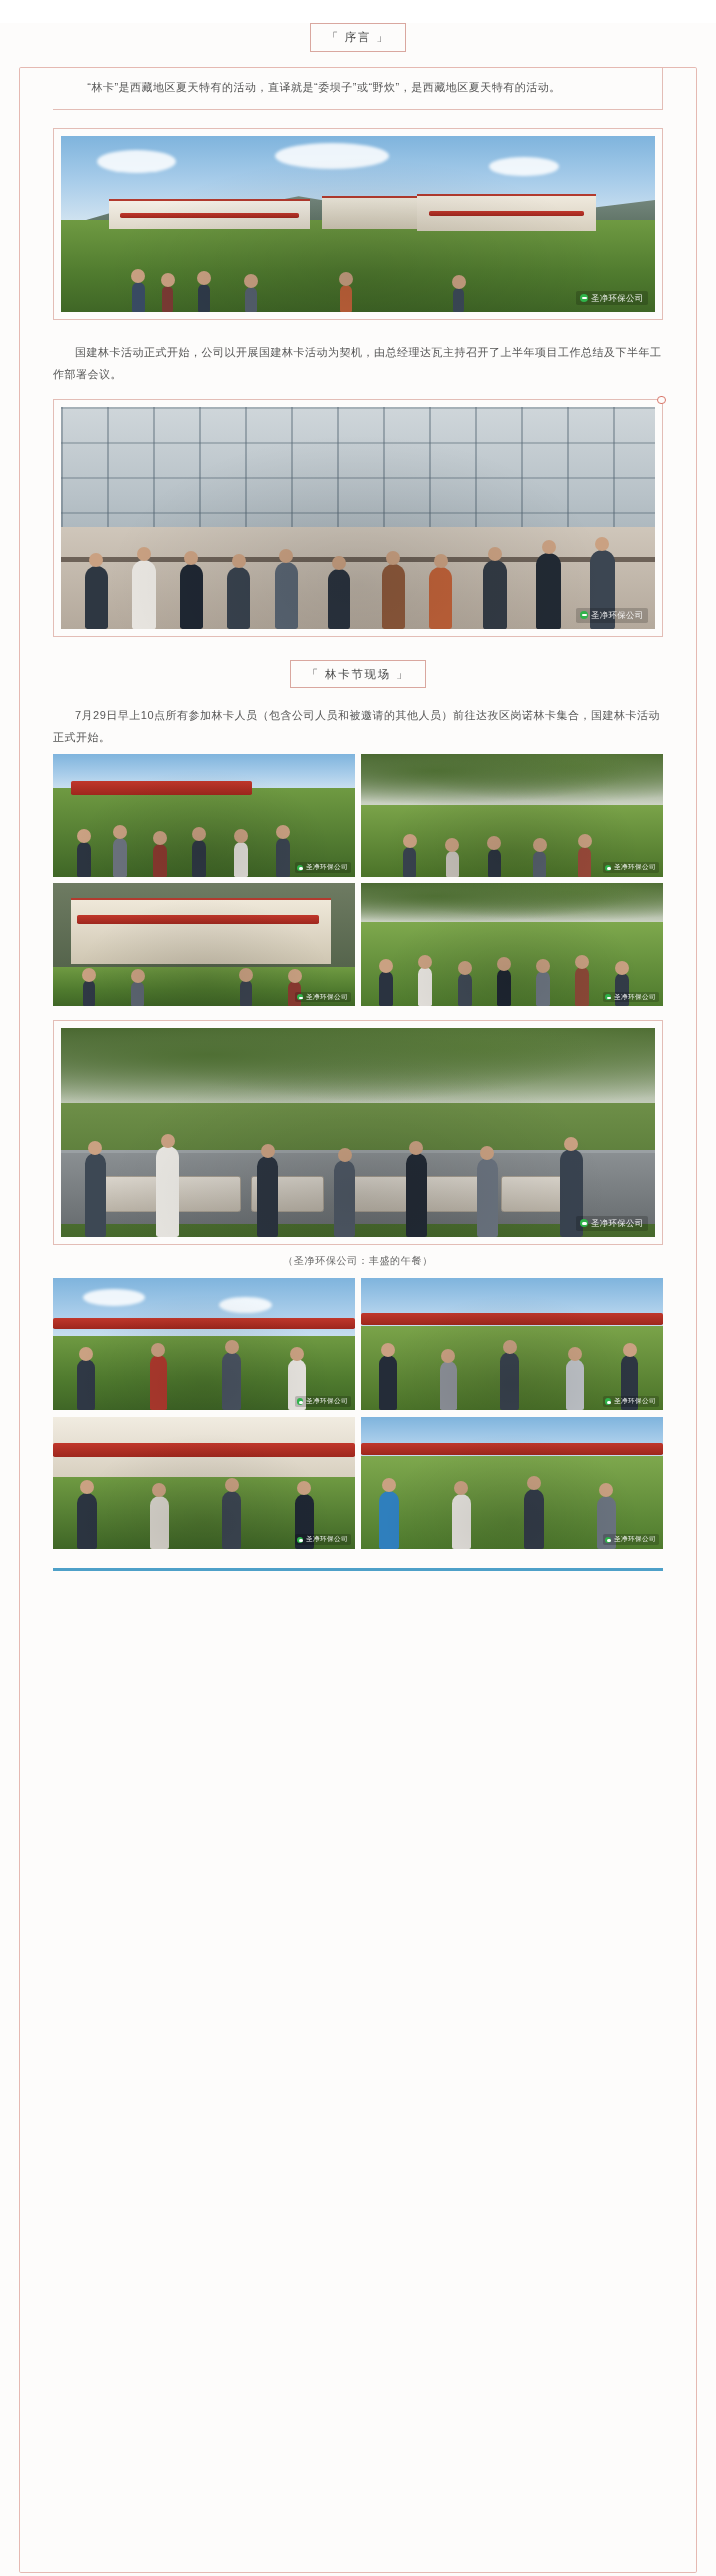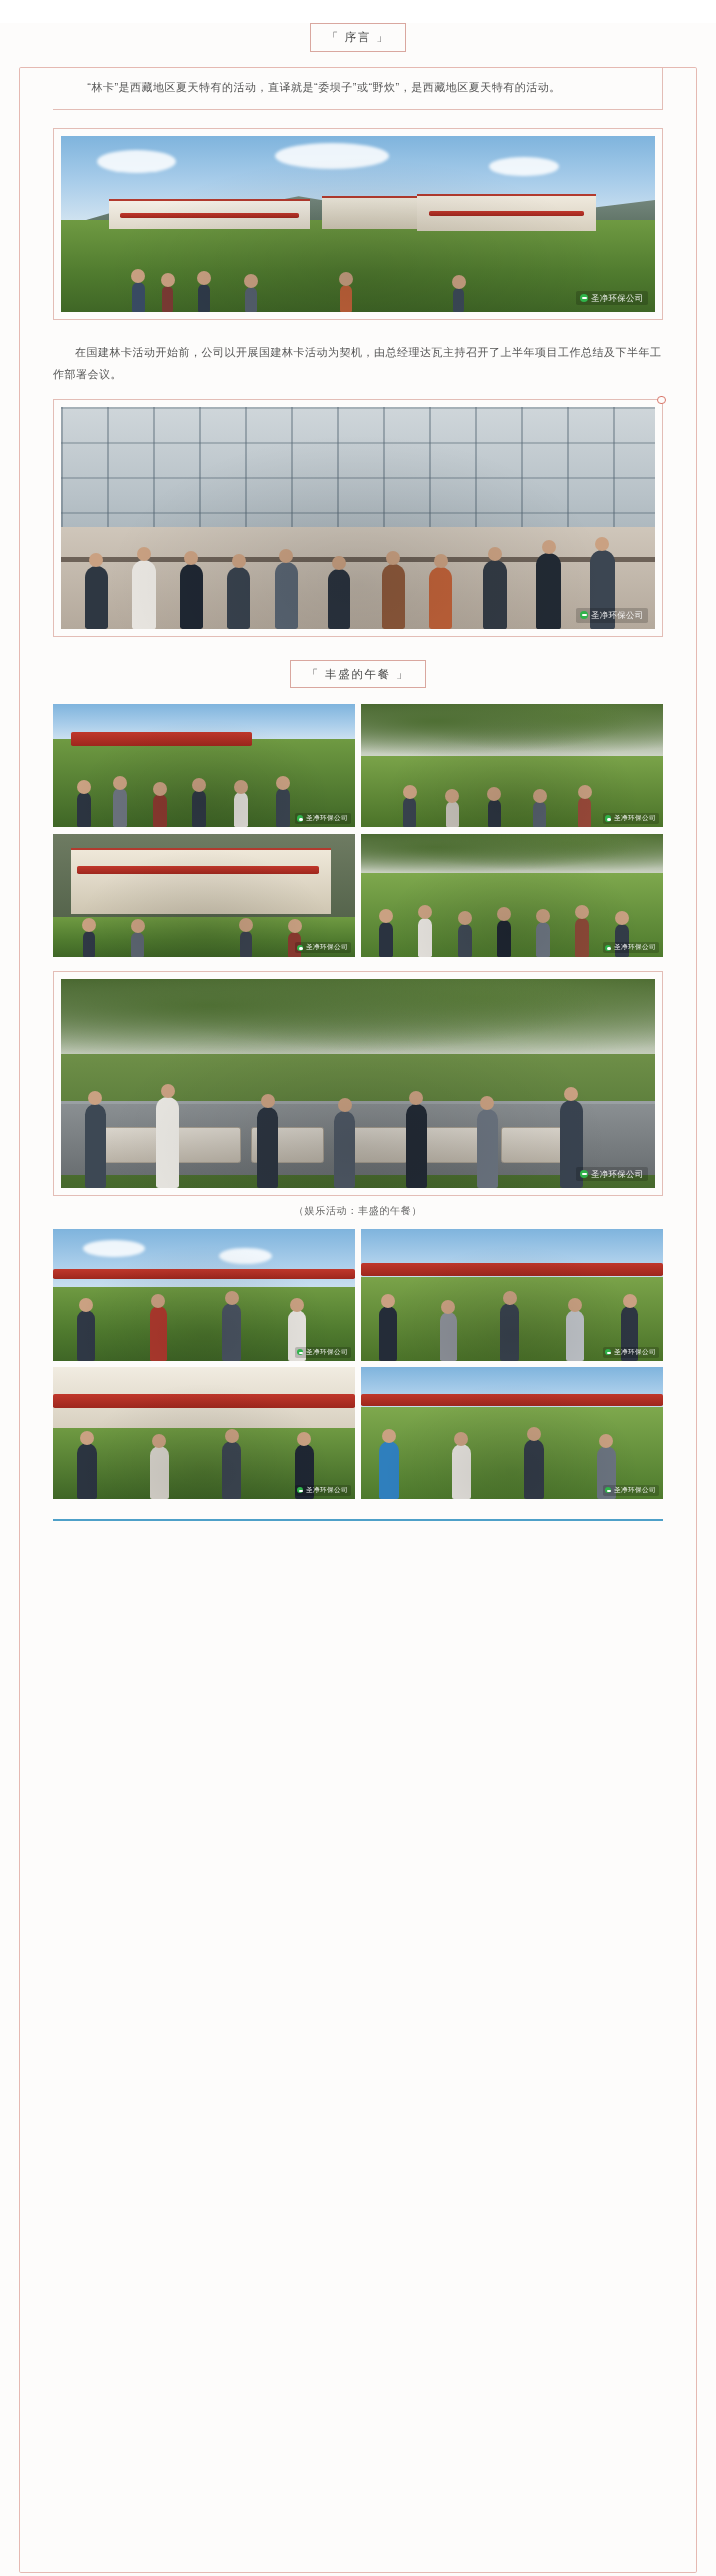--- a/index.html
+++ b/index.html
@@ -319,21 +319,21 @@
         </div>
         <div class="wm">
           <span class="wm-logo"></span>
           <span>圣净环保公司</span>
         </div>
       </div>
     </div>
 
     <div class="body-gap"></div>
 
-    <p class="para">在国建林卡活动开始前，公司以开展国建林卡活动为契机，由总经理达瓦主持召开了上半年项目工作总结及下半年工作部署会议。</p>
+    <p class="para">国建林卡活动正式开始，公司以开展国建林卡活动为契机，由总经理达瓦主持召开了上半年项目工作总结及下半年工作部署会议。</p>
 
     <div class="photo-frame">
       <div class="dot"></div>
       <div class="photo" style="height:222px">
         <div class="scene">
           <div class="indoor"></div>
           <div class="window-grid" style="bottom:45%"></div>
           <div style="position:absolute;left:0;right:0;bottom:0;height:46%;background:linear-gradient(#cfc6ba,#b4a99c)"></div>
           <div style="position:absolute;left:0;right:0;bottom:30%;height:5.3px;background:#6d6258"></div>
           <div class="persons" style="height:58%">
@@ -353,24 +353,25 @@
         </div>
         <div class="wm">
           <span class="wm-logo"></span>
           <span>圣净环保公司</span>
         </div>
       </div>
     </div>
 
     <div class="section-heading">
       <span class="bracket-box">
-        <span>「 丰盛的午餐 」</span>
+        <span>「 林卡节现场 」</span>
       </span>
     </div>
 
+    <p class="para">7月29日早上10点所有参加林卡人员（包含公司人员和被邀请的其他人员）前往达孜区岗诺林卡集合，国建林卡活动正式开始。</p>
 
     <div class="photo-grid">
       <div class="grid-cell">
         <div class="scene">
           <div class="sky" style="height:30%"></div>
           <div class="grass" style="height:72%;background:linear-gradient(#6f9a42,#3f6626)"></div>
           <div class="red-banner" style="left:6%;top:22%;width:60%;height:14px"></div>
           <div class="persons" style="height:60%">
             <div class="p" style="left:8%;width:14px;height:35px;background:#2b3440"></div>
             <div class="p" style="left:20%;width:14px;height:39px;background:#6d7480"></div>
@@ -469,21 +470,21 @@
           </div>
           <div class="shadow-soft"></div>
         </div>
         <div class="wm">
           <span class="wm-logo"></span>
           <span>圣净环保公司</span>
         </div>
       </div>
     </div>
 
-    <div class="caption">（娱乐活动：丰盛的午餐）</div>
+    <div class="caption">（圣净环保公司：丰盛的午餐）</div>
 
     <div class="photo-grid">
       <div class="grid-cell tall">
         <div class="scene">
           <div class="sky" style="height:48%"></div>
           <div class="cloud" style="left:10%;top:8%;width:62px;height:17.6px"></div>
           <div class="cloud" style="left:55%;top:14%;width:53px;height:16px"></div>
           <div class="grass" style="height:56%"></div>
           <div class="red-banner" style="left:0;top:30%;width:100%;height:10.6px"></div>
           <div class="persons" style="height:62%">

